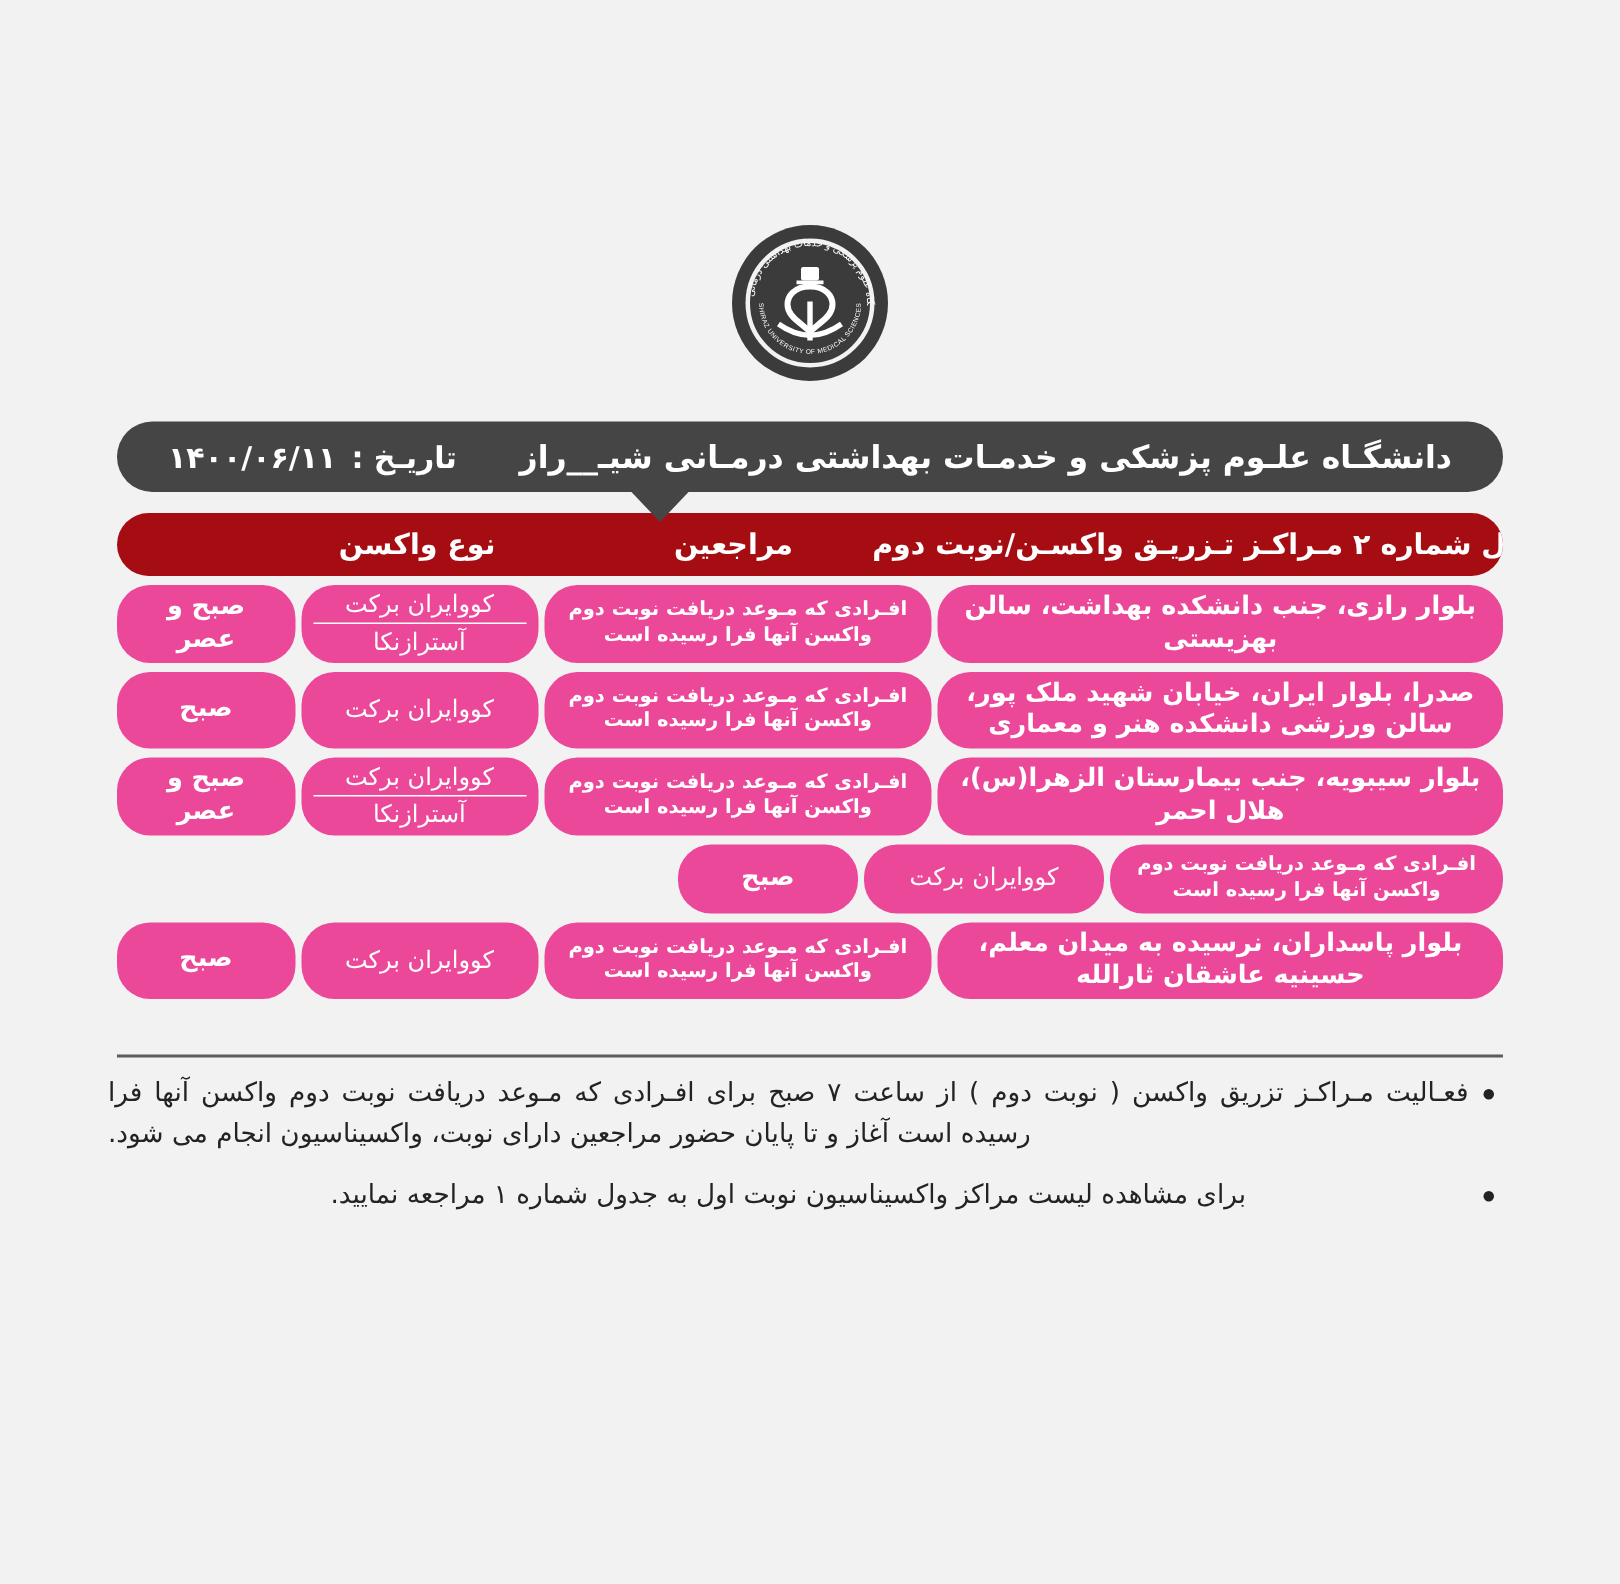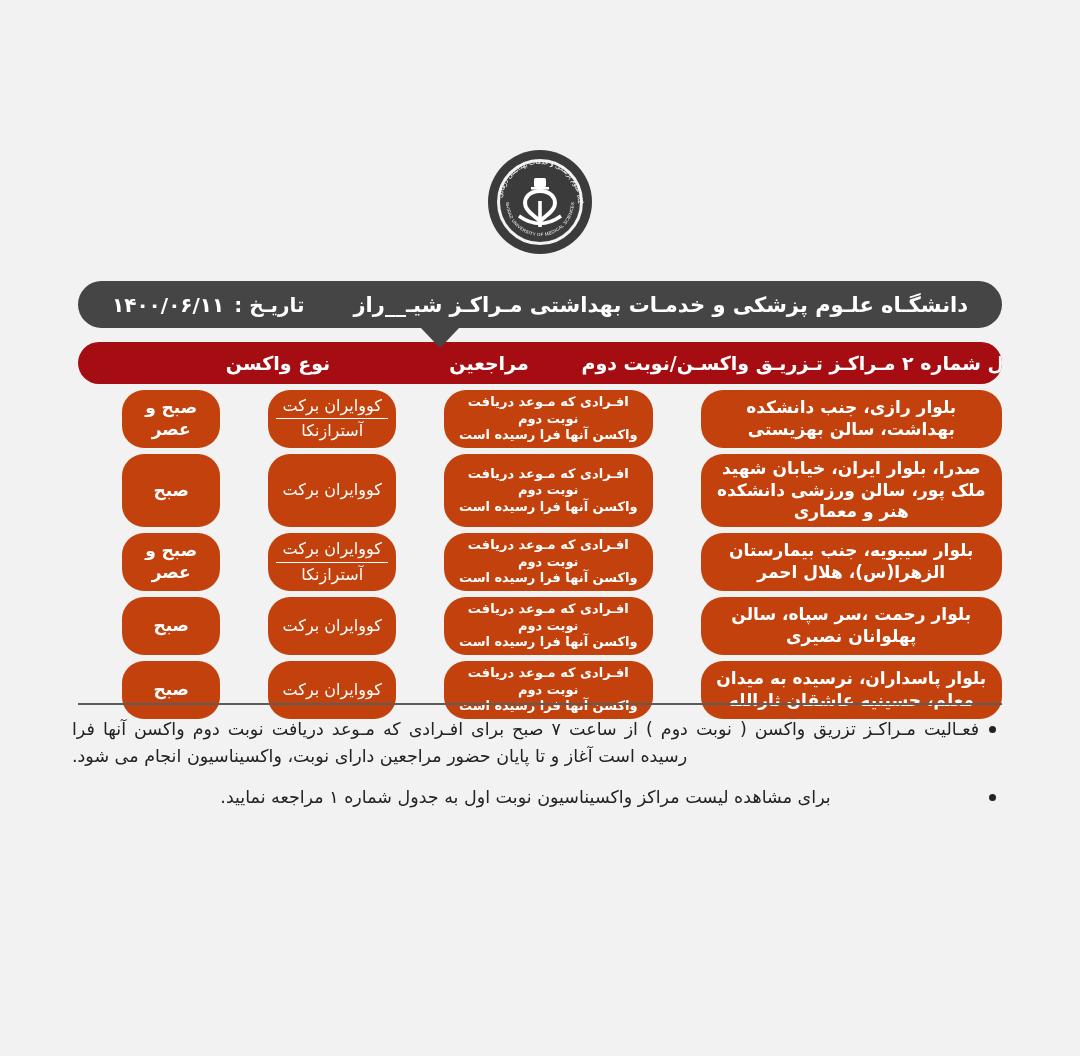--- a/index.html
+++ b/index.html
@@ -130,33 +130,32 @@
   .c-shift   { width: 120px; }
 
   .row {
     display: flex;
     flex-direction: row;
     align-items: stretch;
     margin-top: 6px;
     gap: 4px;
   }
   .cell {
-    background: #c2410c;
+    background: #ec4899;
     border-radius: 22px;
     color: #ffffff;
     display: flex;
     flex-direction: column;
     align-items: center;
     justify-content: center;
     text-align: center;
     box-sizing: border-box;
     padding: 4px 12px;
     min-height: 46px;
     line-height: 1.28;
-    margin-left: 44px;
   }
   .cell.center  { width: 382px; font-size: 17px; font-weight: bold; }
   .cell.visit   { width: 262px; font-size: 13px; font-weight: bold; }
   .cell.vaccine { width: 160px; font-size: 16px; font-weight: normal; padding: 2px 8px; }
   .cell.shift   { width: 120px; font-size: 17px; font-weight: bold; }
 
   .cell.vaccine .v2 {
     border-top: 1.5px solid #ffffff;
     width: 100%;
     margin-top: 2px;
@@ -228,21 +227,21 @@
         <textPath href="#arcTop" startOffset="50%" text-anchor="middle">دانشگاه علوم پزشکی و خدمات بهداشتی درمانی شیراز</textPath>
       </text>
       <text font-size="4.4" fill="#ffffff" font-family="'Liberation Sans', sans-serif" letter-spacing="0.3">
         <textPath href="#arcBot" startOffset="50%" text-anchor="middle">SHIRAZ UNIVERSITY OF MEDICAL SCIENCES</textPath>
       </text>
     </svg>
   </div>
 </div>
 
 <div class="titlebar">
-  <div class="org">دانشگـاه علـوم پزشکی و خدمـات بهداشتی مـراکـز شیـ__راز</div>
+  <div class="org">دانشگـاه علـوم پزشکی و خدمـات بهداشتی درمـانی شیـ__راز</div>
   <div class="date-block">
     <span>تاریـخ :</span>
     <span>۱۴۰۰/۰۶/۱۱</span>
   </div>
 </div>
 <div class="notch"></div>
 
 <div class="table">
   <div class="head-row">
     <div class="hc c-center">جدول شماره ۲  مـراکـز تـزریـق  واکسـن/نوبت  دوم</div>
@@ -279,21 +278,20 @@
           <span class="ln">افـرادی که مـوعد دریافت نوبت دوم</span>
           <span class="ln">واکسن آنها فرا رسیده است</span>
         </div>
         <div class="cell vaccine">
           <span class="ln">کووایران برکت</span>
           <span class="ln v2">آسترازنکا</span>
         </div>
         <div class="cell shift">صبح و عصر</div>
       </div>
       <div class="row">
-        <div class="cell center">بلوار رحمت ،سر سپاه، سالن پهلوانان نصیری</div>
         <div class="cell visit">
           <span class="ln">افـرادی که مـوعد دریافت نوبت دوم</span>
           <span class="ln">واکسن آنها فرا رسیده است</span>
         </div>
         <div class="cell vaccine">
           <span class="ln">کووایران برکت</span>
         </div>
         <div class="cell shift">صبح</div>
       </div>
       <div class="row">

